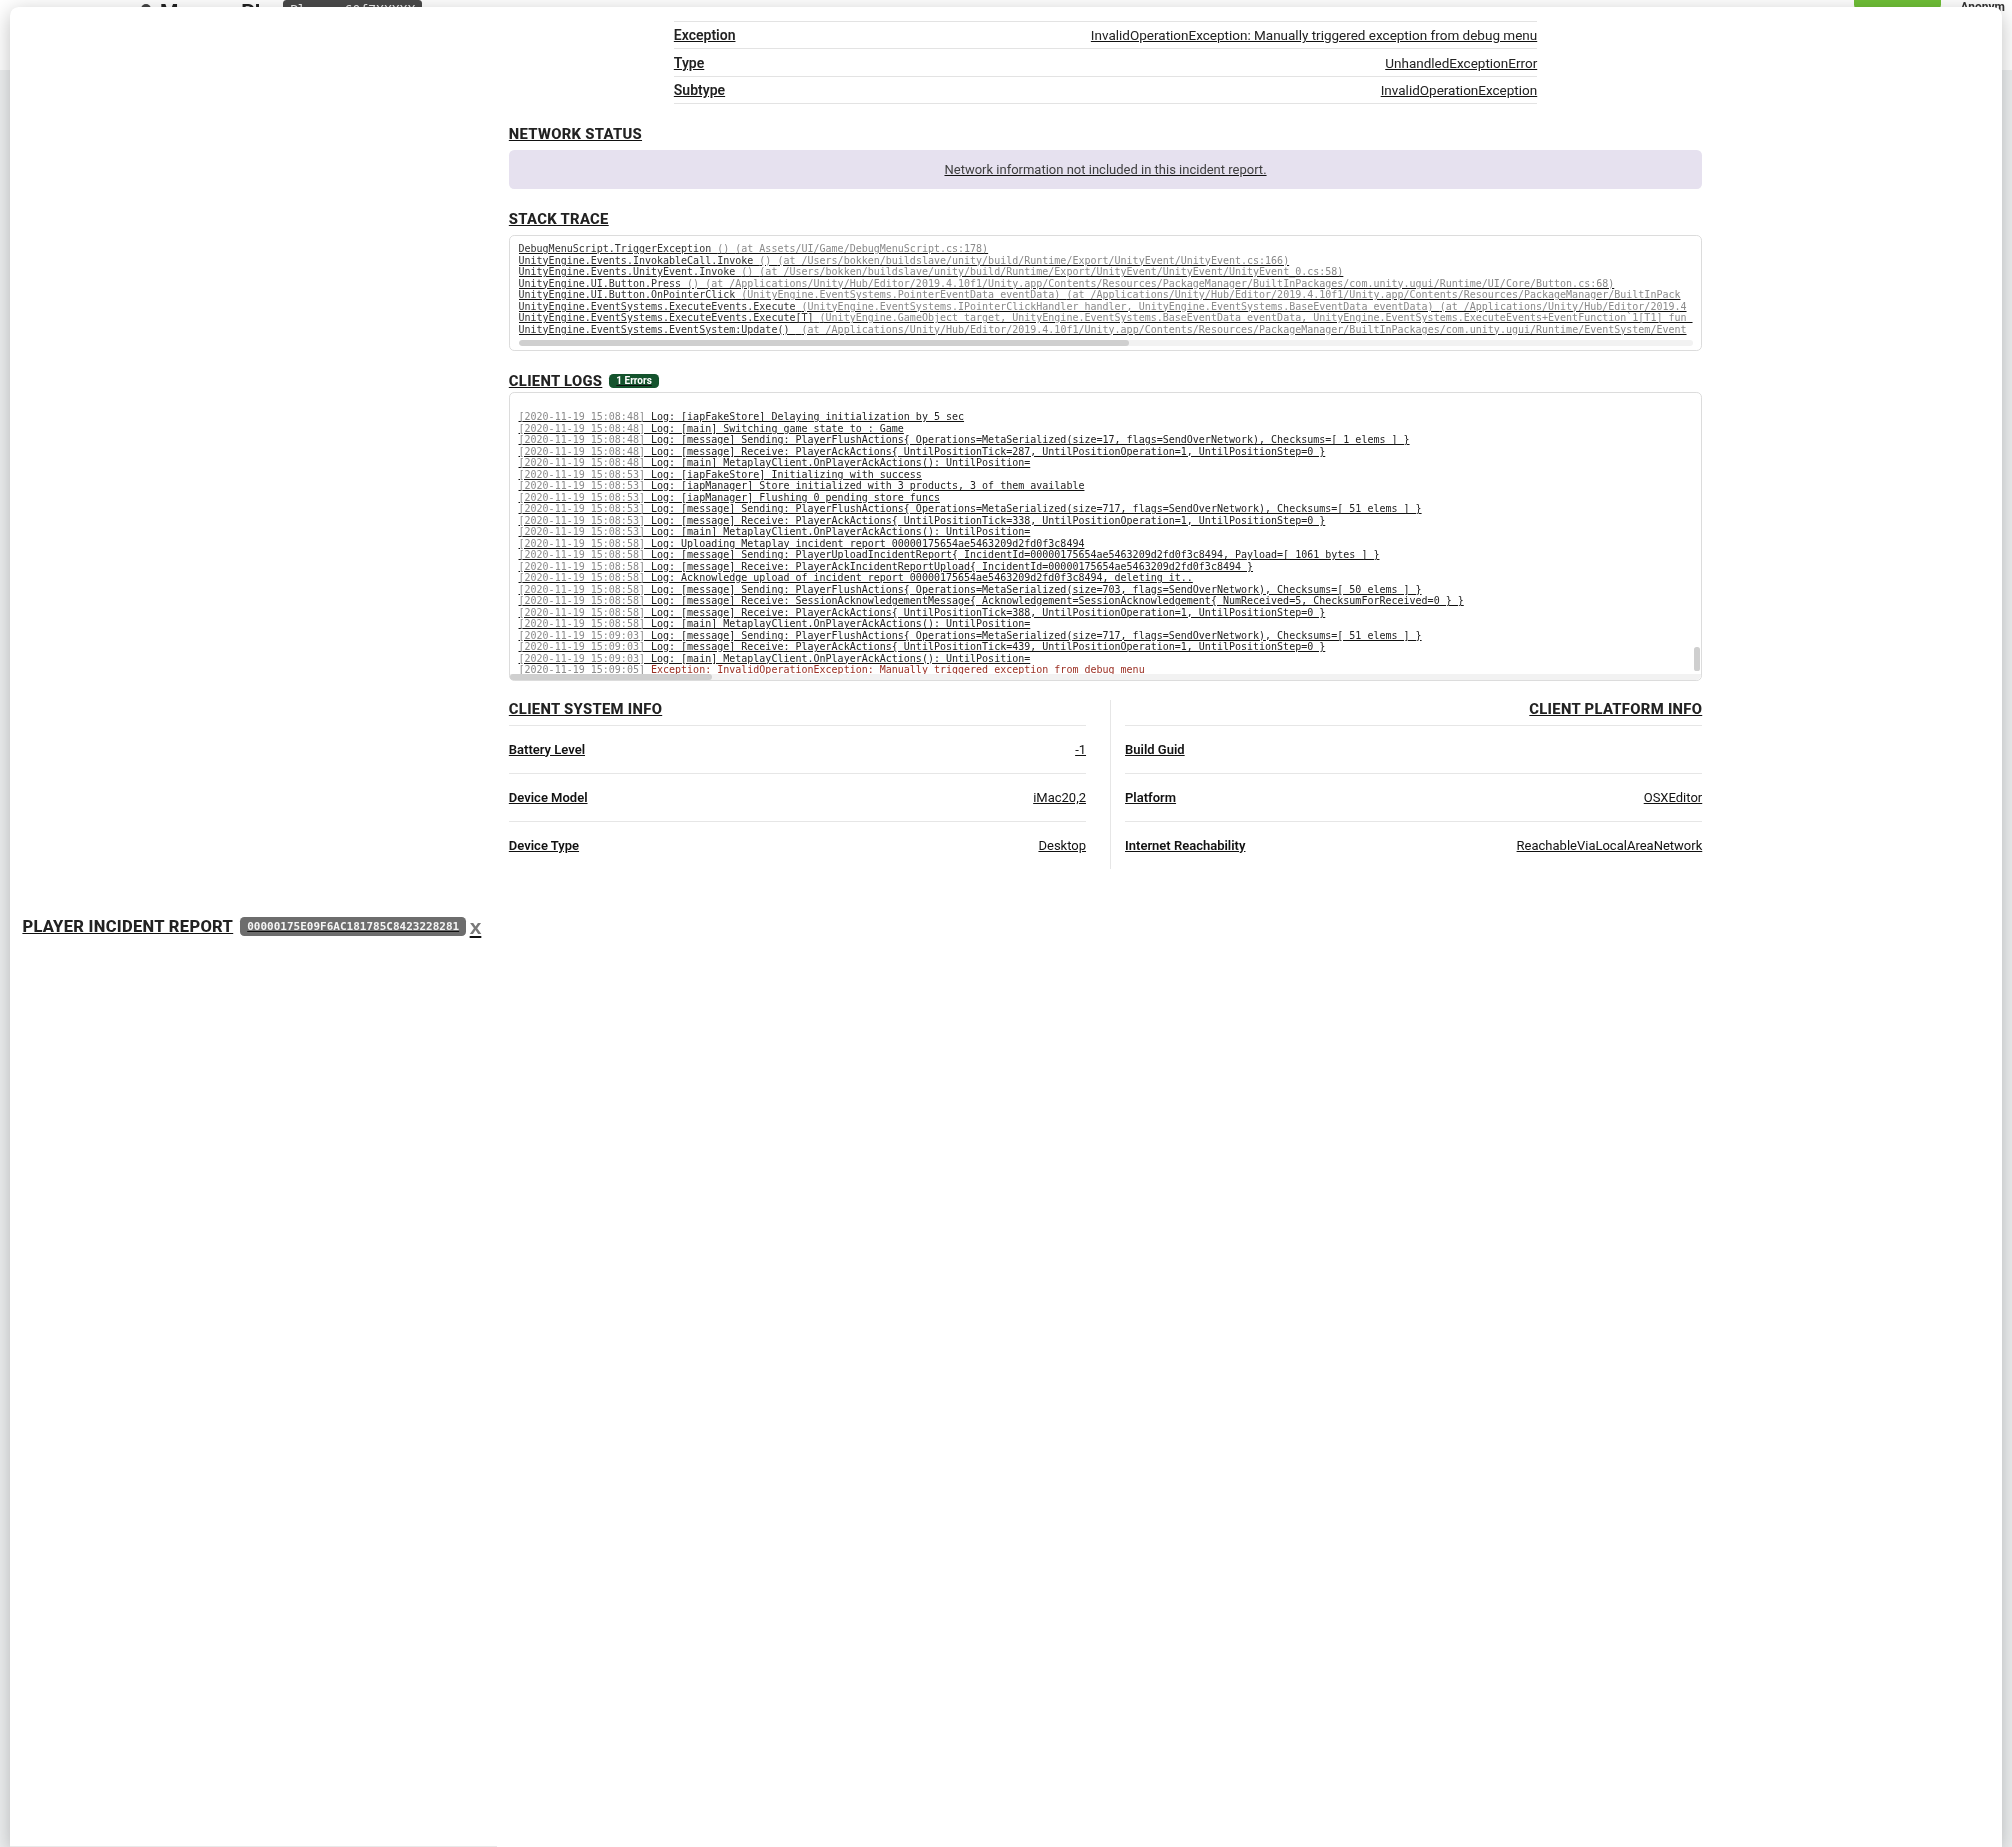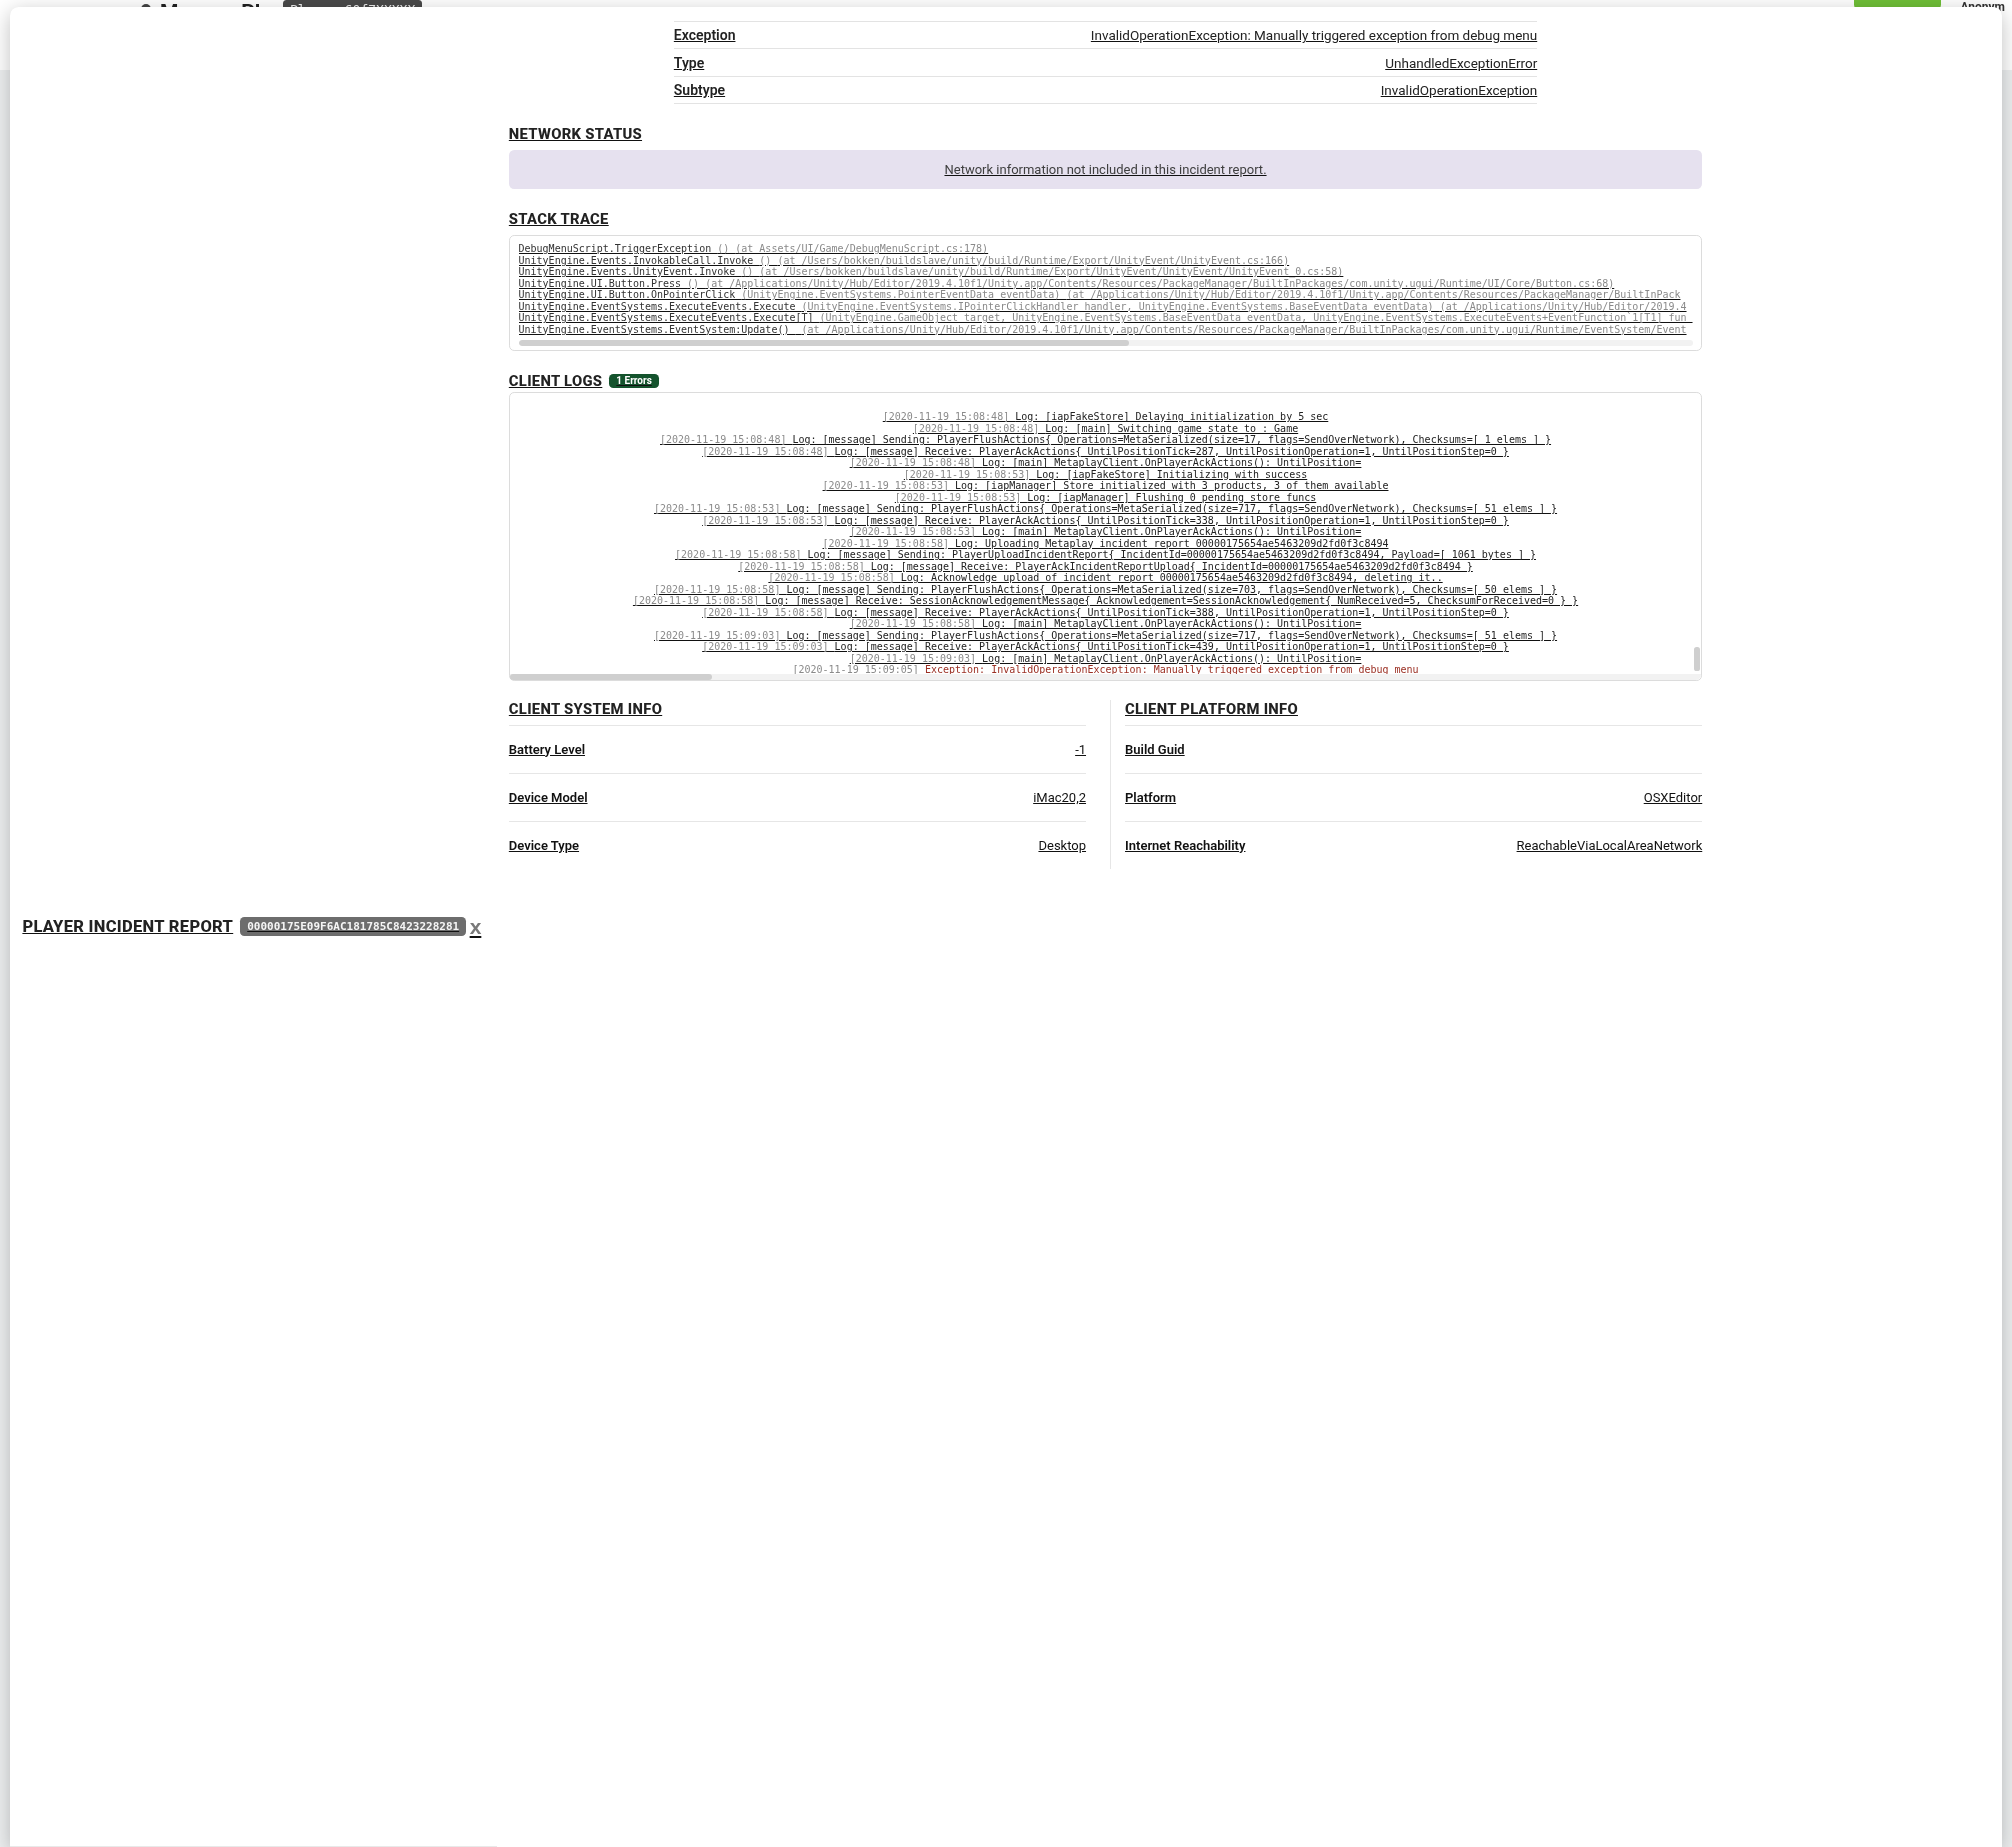--- a/index.html
+++ b/index.html
@@ -173,21 +173,21 @@
     border-radius: 3.5px;
     overflow: hidden;
   }
   .stack-hscroll > div {
     width: 52%; height: 100%;
     background: #cfcfcf;
     border-radius: 3.5px;
   }
 
   
-  .cl-wrap { margin-bottom: 15.6px; text-align: center; }
+  .cl-wrap { margin-bottom: 15.6px; }
   .cl-header-row {
     display: flex;
     align-items: center;
     gap: 7px;
     margin-bottom: 1.7px;
   }
   .errors-pill {
     background: #14532d;
     color: #fff;
     font-size: 10px;
@@ -248,20 +248,21 @@
     border-top: 0;
     padding-top: 3.5px;
     padding-bottom: 26px;
   }
   .col {
     flex: 1;
   }
   .col + .col {
     border-left: 0.9px solid #e6e6e6;
     padding-left: 14px;
+    text-align: right;
   }
   .csi-row {
     display: flex;
     justify-content: space-between;
     align-items: baseline;
     padding: 16px 0;
     border-top: 0.9px solid #e6e6e6;
     font-size: 13px;
   }
   .csi-row:first-of-type { border-top: 0.9px solid #e6e6e6; margin-top: 7px; }

